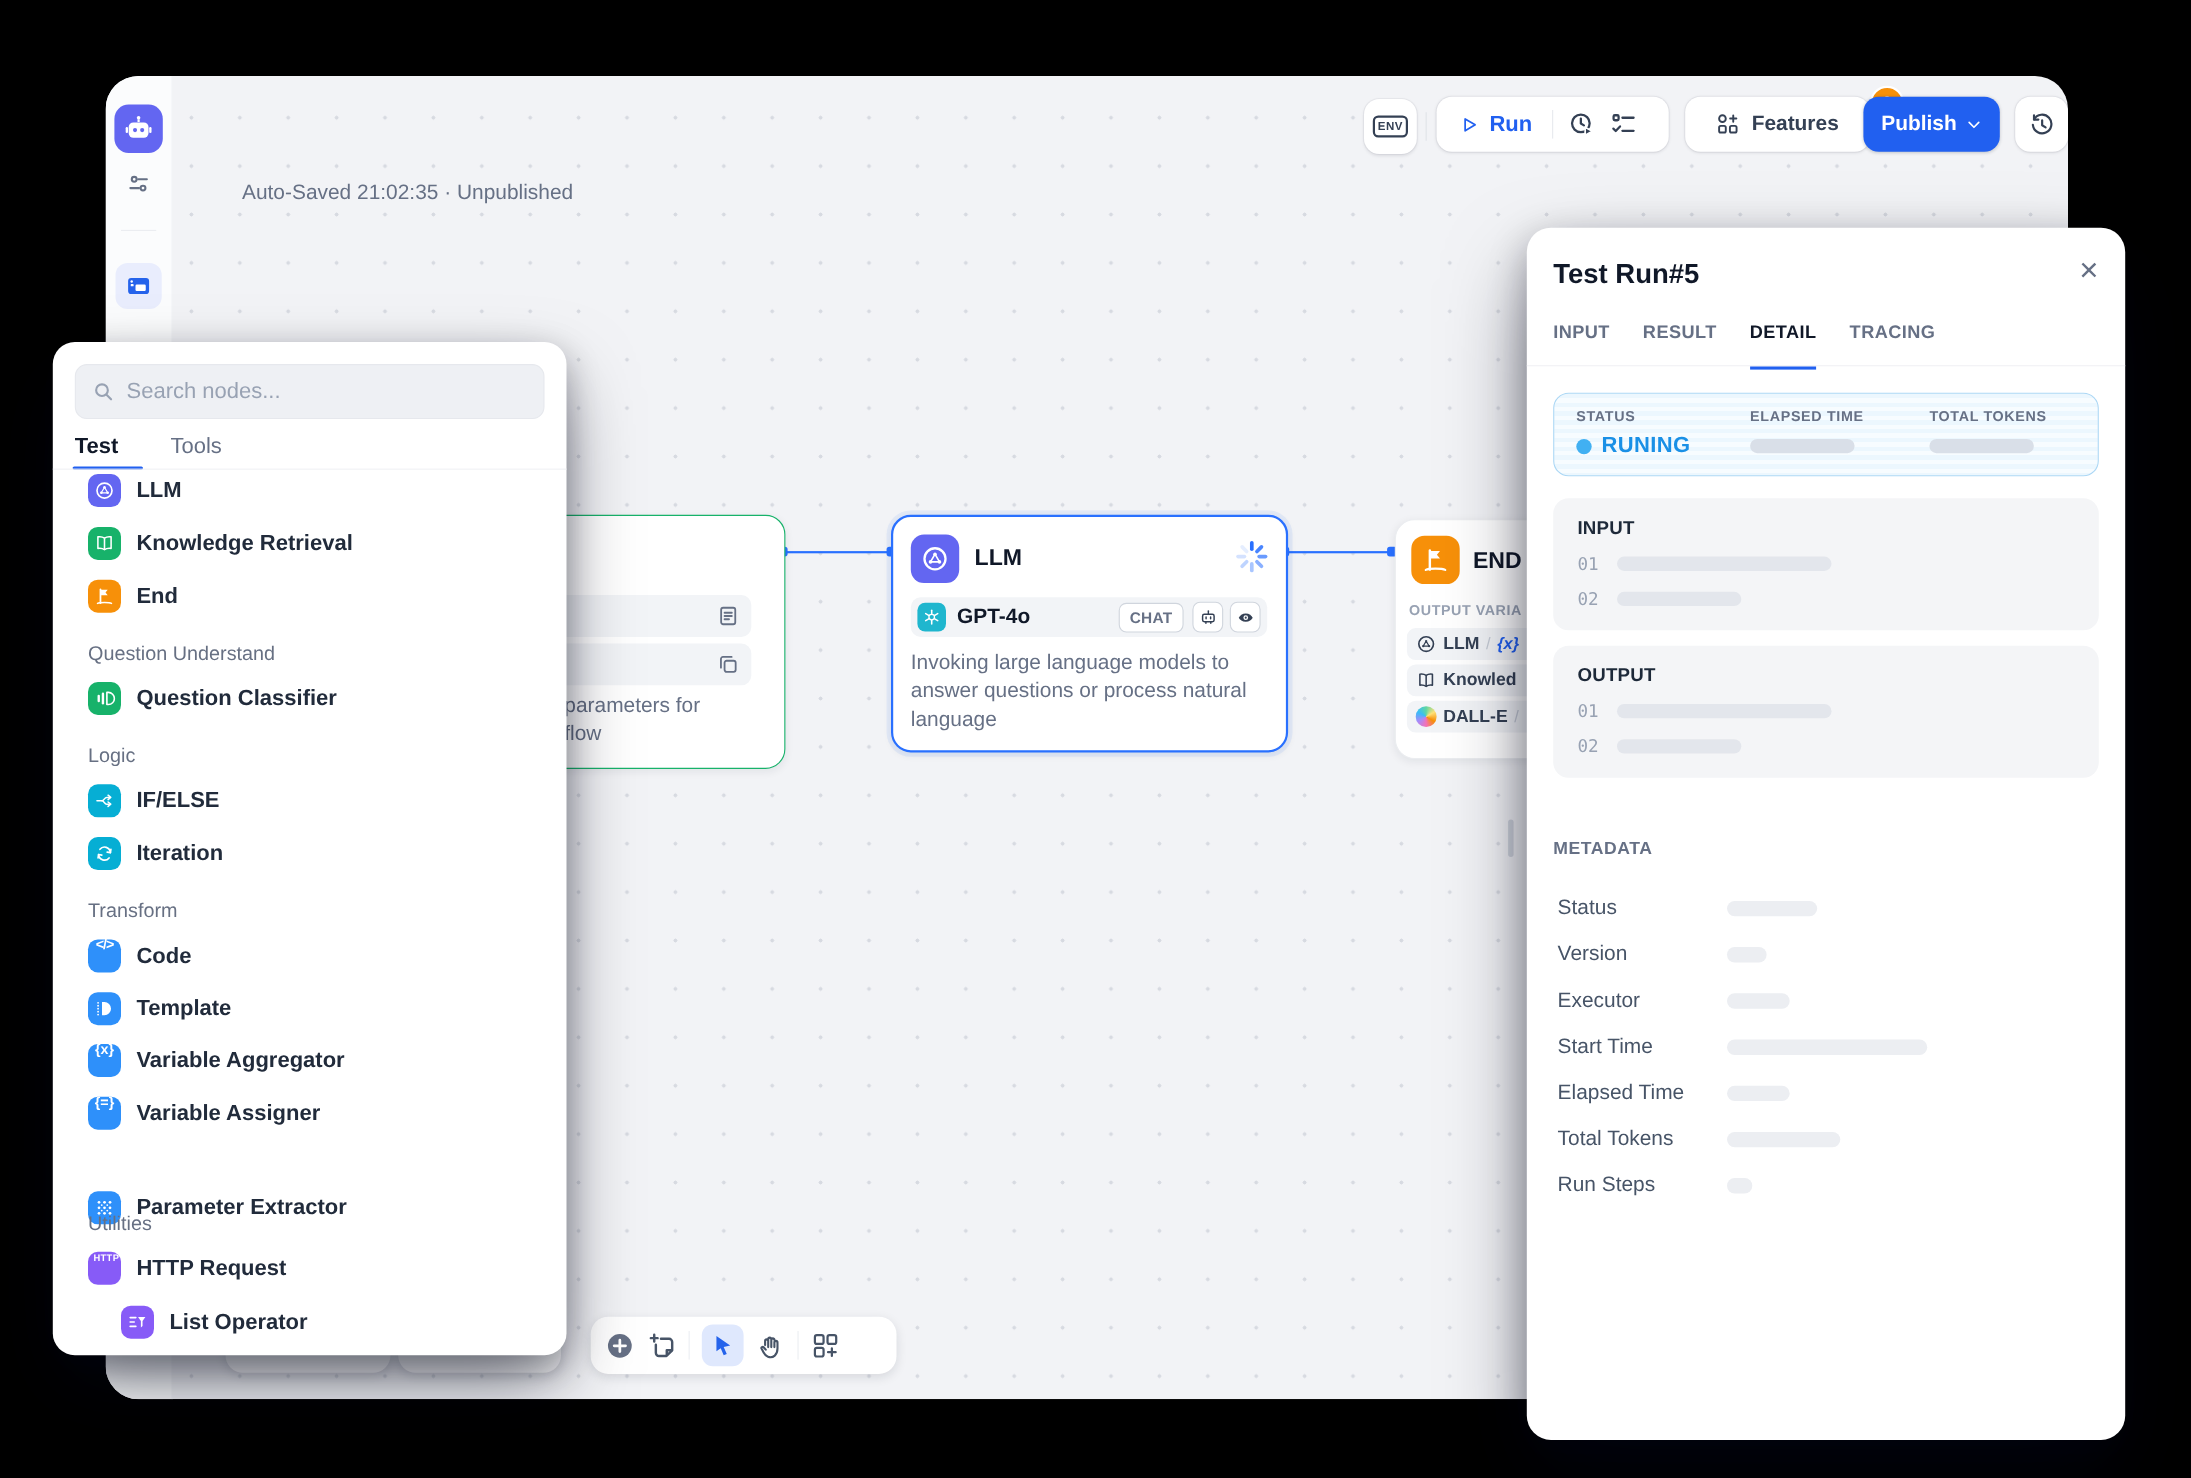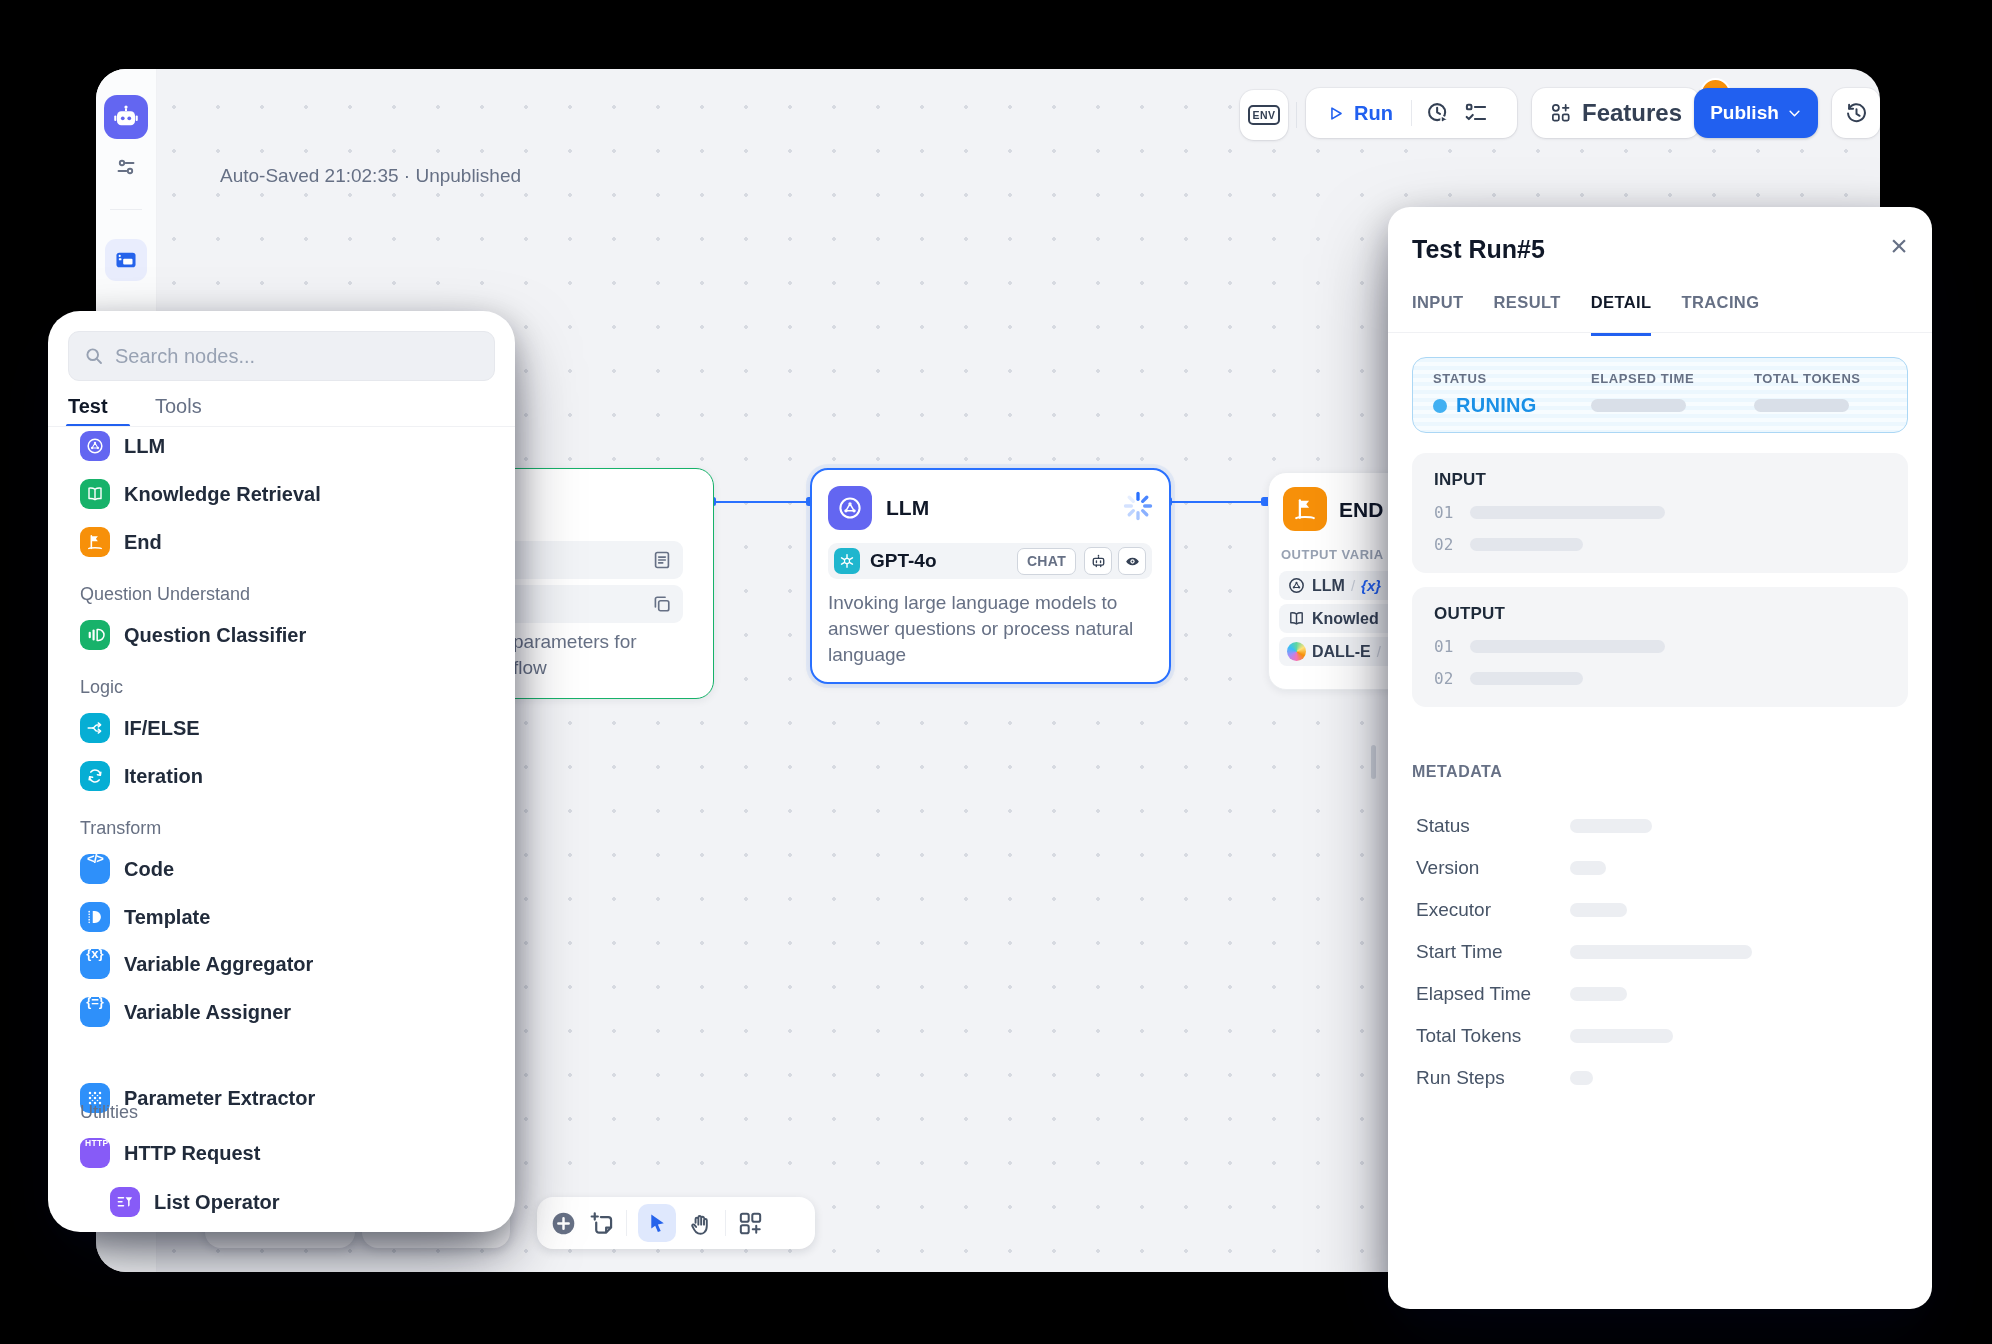--- a/index.html
+++ b/index.html
@@ -39,21 +39,21 @@
   #run-label{font-size:20px;font-weight:700;color:#2160f0;}
   #run-group-divider{width:1px;height:26px;background:#e7e9ee;}
   .mini-tool{width:26px;height:26px;color:#344054;}
   #clock-play-btn{margin-left:13px;}
   #checklist-btn{margin-left:12px;position:relative;}
   #checklist-badge{position:absolute;top:-12px;right:-13px;width:27px;height:27px;border-radius:50%;
     background:#f79009;color:#fff;font-size:15px;font-weight:700;display:flex;align-items:center;
     justify-content:center;border:2.5px solid #fff;}
   #features-btn{left:1436px;top:19px;width:168px;gap:10px;}
   #features-btn .ic{width:22px;height:22px;color:#344054;}
-  #features-label{font-size:24px;font-weight:600;color:#344054;}
+  #features-label{font-size:19px;font-weight:600;color:#344054;}
   #publish-btn{left:1598px;top:19px;width:124px;height:50px;border-radius:14px;background:#2160f0;
     display:flex;align-items:center;justify-content:center;gap:8px;box-shadow:0 1px 3px rgba(16,24,40,.2);}
   #publish-label{color:#fff;font-size:19px;font-weight:700;}
   #publish-btn .ic{width:15px;height:15px;color:#fff;}
   #history-btn{left:1736px;top:19px;width:48px;}
   #history-btn .ic{width:25px;height:25px;color:#344054;}
 
   
   .node{background:#fff;border-radius:18px;box-shadow:0 2px 8px rgba(16,24,40,.07);}
   #start-node{left:248px;top:399px;width:368px;height:229px;border:1.5px solid #17b26a;}
@@ -110,21 +110,21 @@
   .ghost-bar{top:1127px;height:52px;border-radius:16px;background:#fff;box-shadow:0 3px 10px rgba(16,24,40,.12);}
   #main-toolbar{left:441px;top:1128px;width:278px;height:52px;border-radius:16px;background:#fff;
     box-shadow:0 3px 10px rgba(16,24,40,.12);display:flex;align-items:center;gap:11px;padding:0 13px;box-sizing:border-box;}
   #main-toolbar .tool-ic{width:27px;height:27px;color:#475467;}
   .vdiv{width:1px;height:26px;background:#eceef2;}
   #pointer-btn{width:38px;height:38px;border-radius:10px;background:#dfe8fd;display:flex;
     align-items:center;justify-content:center;}
   #pointer-btn .tool-ic{width:24px;height:24px;}
 
   
-  #node-panel{left:48px;top:311px;width:467px;height:921px;border-radius:32px;background:#fff;z-index:45;
+  #node-panel{left:48px;top:311px;width:467px;height:921px;border-radius:20px;background:#fff;z-index:45;
     box-shadow:0 30px 70px -10px rgba(2,6,23,.55),0 10px 30px rgba(2,6,23,.28);}
   #search-box{left:20px;top:20px;width:427px;height:50px;background:#eef0f4;border:1px solid #e6e8ed;
     border-radius:11px;display:flex;align-items:center;box-sizing:border-box;padding:0 14px;gap:10px;}
   #search-box .ic{width:22px;height:22px;color:#98a2b3;}
   #search-placeholder{font-size:20px;color:#98a2b3;}
   .np-tab{position:absolute;top:84px;font-size:20px;}
   #np-tab-nodes{left:20px;font-weight:700;color:#101828;}
   #np-tab-tools{left:107px;font-weight:500;color:#667085;}
   #np-underline{left:18px;top:113px;width:64px;height:3px;border-radius:2px;background:#2160f0;}
   #np-divider{left:0;top:115px;width:467px;height:1px;background:#f0f1f4;}

